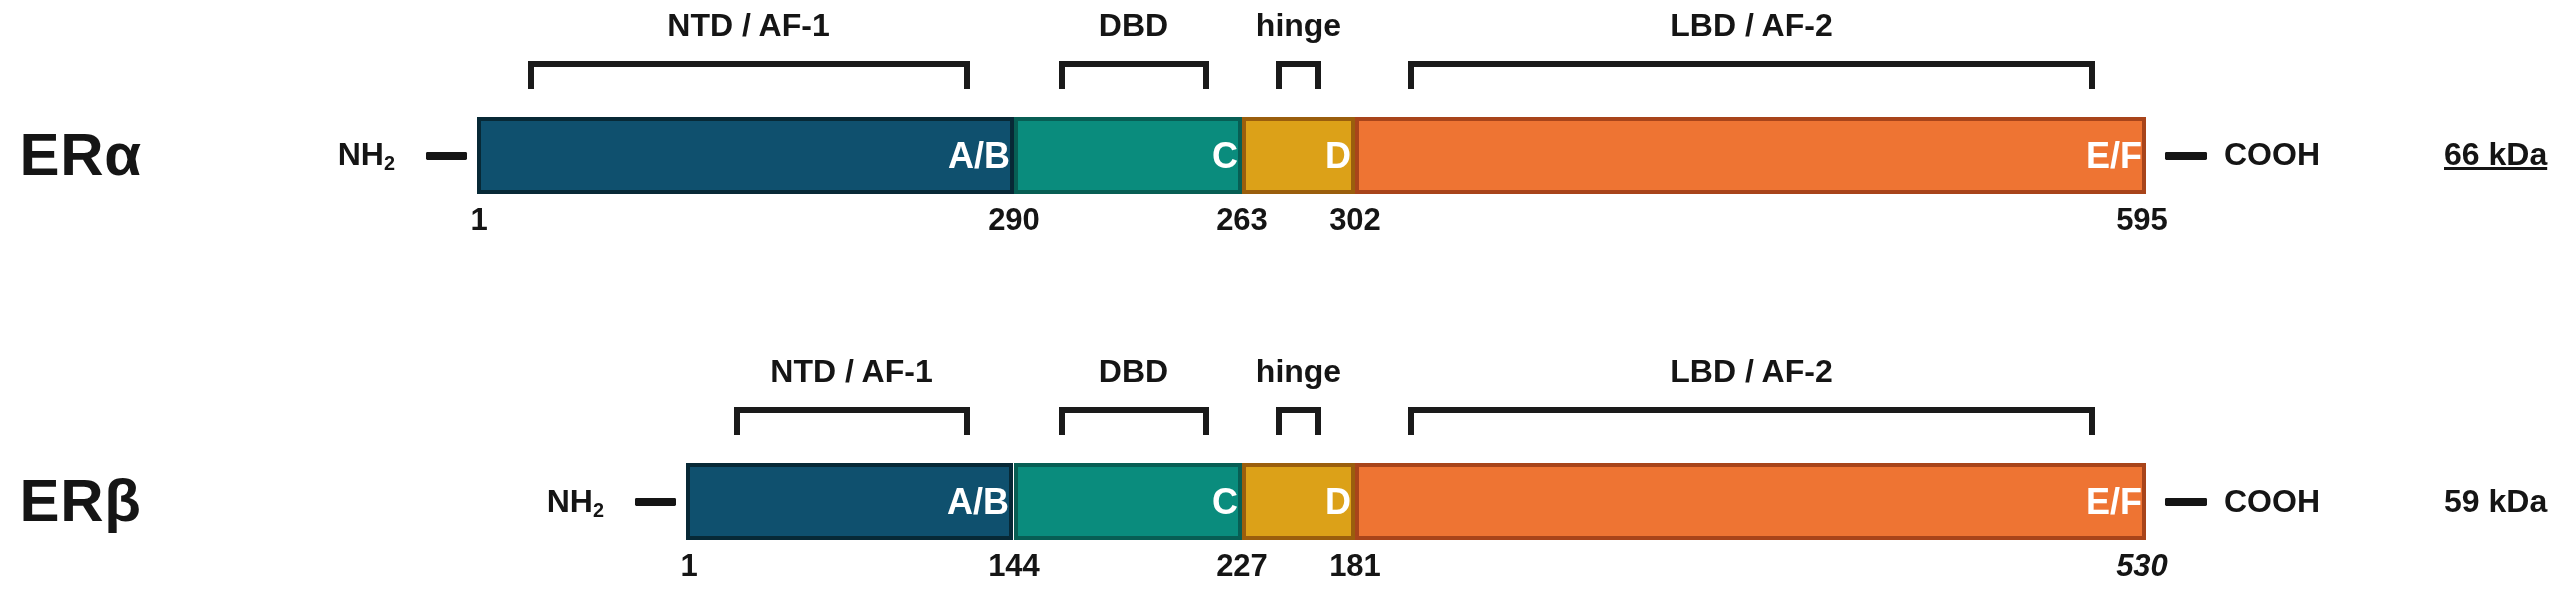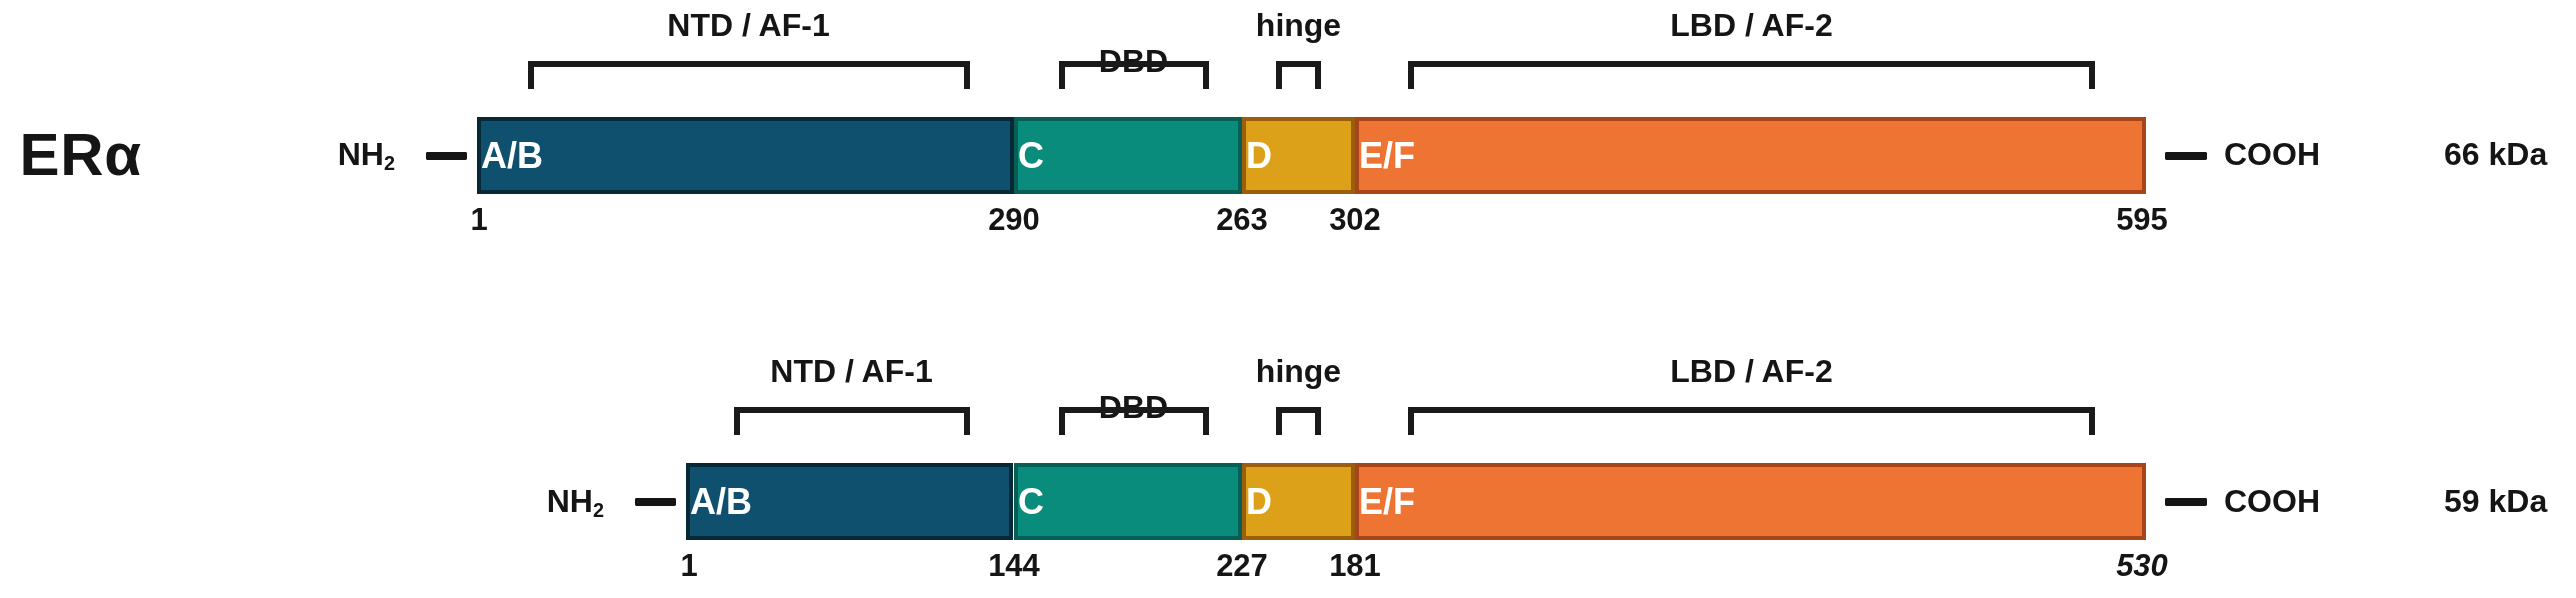--- a/index.html
+++ b/index.html
@@ -20,36 +20,36 @@
   .receptor.r2{left:19.6px;top:476px;width:182px;}
 
   
   .terminus{font-size:32px;line-height:39px;white-space:nowrap;}
   .terminus sub{font-size:0.62em;vertical-align:-0.25em;}
   .nh2.r1{left:283px;top:135px;width:112px;text-align:right;}
   .nh2.r2{left:492px;top:482px;width:112px;text-align:right;}
   .cooh.r1{left:2224px;top:135px;}
   .cooh.r2{left:2224px;top:482px;}
   .kda{font-size:32px;line-height:39px;white-space:nowrap;}
-  .kda.r1{left:2444px;top:135px;}
+  .kda.r1{left:2444px;top:135px;text-decoration:underline;}
   .kda.r2{left:2444px;top:482px;}
 
   
   .dash{height:7.7px;background:#151515;border-radius:1.4px;}
   .ndash.r1{left:426px;top:152px;width:41px;}
   .ndash.r2{left:635px;top:498px;width:41px;}
   .cdash.r1{left:2165px;top:152px;width:42px;}
   .cdash.r2{left:2165px;top:498px;width:42px;}
 
   
   .domain{
     box-sizing:border-box;
     height:77px;
     border:4.9px solid #000;
-    display:flex;align-items:center;justify-content:flex-start;
+    display:flex;align-items:center;justify-content:flex-end;
   }
   .domain .dlabel{color:#ffffff;font-size:36px;font-weight:700;}
   .row1-bar{top:117px;}
   .row2-bar{top:463px;}
   .d-ab.r1{left:477px;width:537px;}
   .d-ab.r2{left:686px;width:327px;}
   .d-c {left:1014px;width:228px;}
   .d-d {left:1242px;width:113px;}
   .d-ef{left:1355px;width:791px;}
 
@@ -72,21 +72,21 @@
   .b-ntd.r2{left:734px;width:236px;}
   .b-dbd{left:1059px;width:150px;}
   .b-hinge{left:1276px;width:45px;}
   .b-lbd{left:1408px;width:687px;}
 
   .blabel{font-size:32px;line-height:39px;text-align:center;white-space:nowrap;}
   .blabel.r1{top:5.6px;}
   .blabel.r2{top:352px;}
   .bl-ntd.r1{left:574px;width:349px;}
   .bl-ntd.r2{left:677px;width:349px;}
-  .bl-dbd{left:1029px;width:209px;margin-top:36px;}
+  .bl-dbd{left:1029px;width:209px;}
   .bl-hinge{left:1194px;width:209px;}
   .bl-lbd{left:1577px;width:349px;}
 </style>
 </head>
 <body>
 
 <div class="fig">
 
   <div class="abs blabel r1 bl-ntd">NTD / AF-1</div>
   <div class="abs blabel r1 bl-dbd">DBD</div>
@@ -129,20 +129,21 @@
   <div class="abs blabel r2 bl-ntd">NTD / AF-1</div>
   <div class="abs blabel r2 bl-dbd">DBD</div>
   <div class="abs blabel r2 bl-hinge">hinge</div>
   <div class="abs blabel r2 bl-lbd">LBD / AF-2</div>
 
   <div class="abs bracket r2 b-ntd"></div>
   <div class="abs bracket r2 b-dbd"></div>
   <div class="abs bracket r2 b-hinge"></div>
   <div class="abs bracket r2 b-lbd"></div>
 
+  <div class="abs receptor r2">ERβ</div>
 
   <div class="abs terminus nh2 r2"><span>NH</span><sub>2</sub></div>
   <div class="abs dash ndash r2"></div>
 
   <div class="abs domain row2-bar d-ab r2" style="background-color: rgb(15, 80, 110); border-color: rgb(7, 41, 54);">
     <span class="dlabel">A/B</span>
   </div>
   <div class="abs domain row2-bar d-c" style="background-color: rgb(10, 140, 125); border-color: rgb(7, 94, 84);">
     <span class="dlabel">C</span>
   </div>

